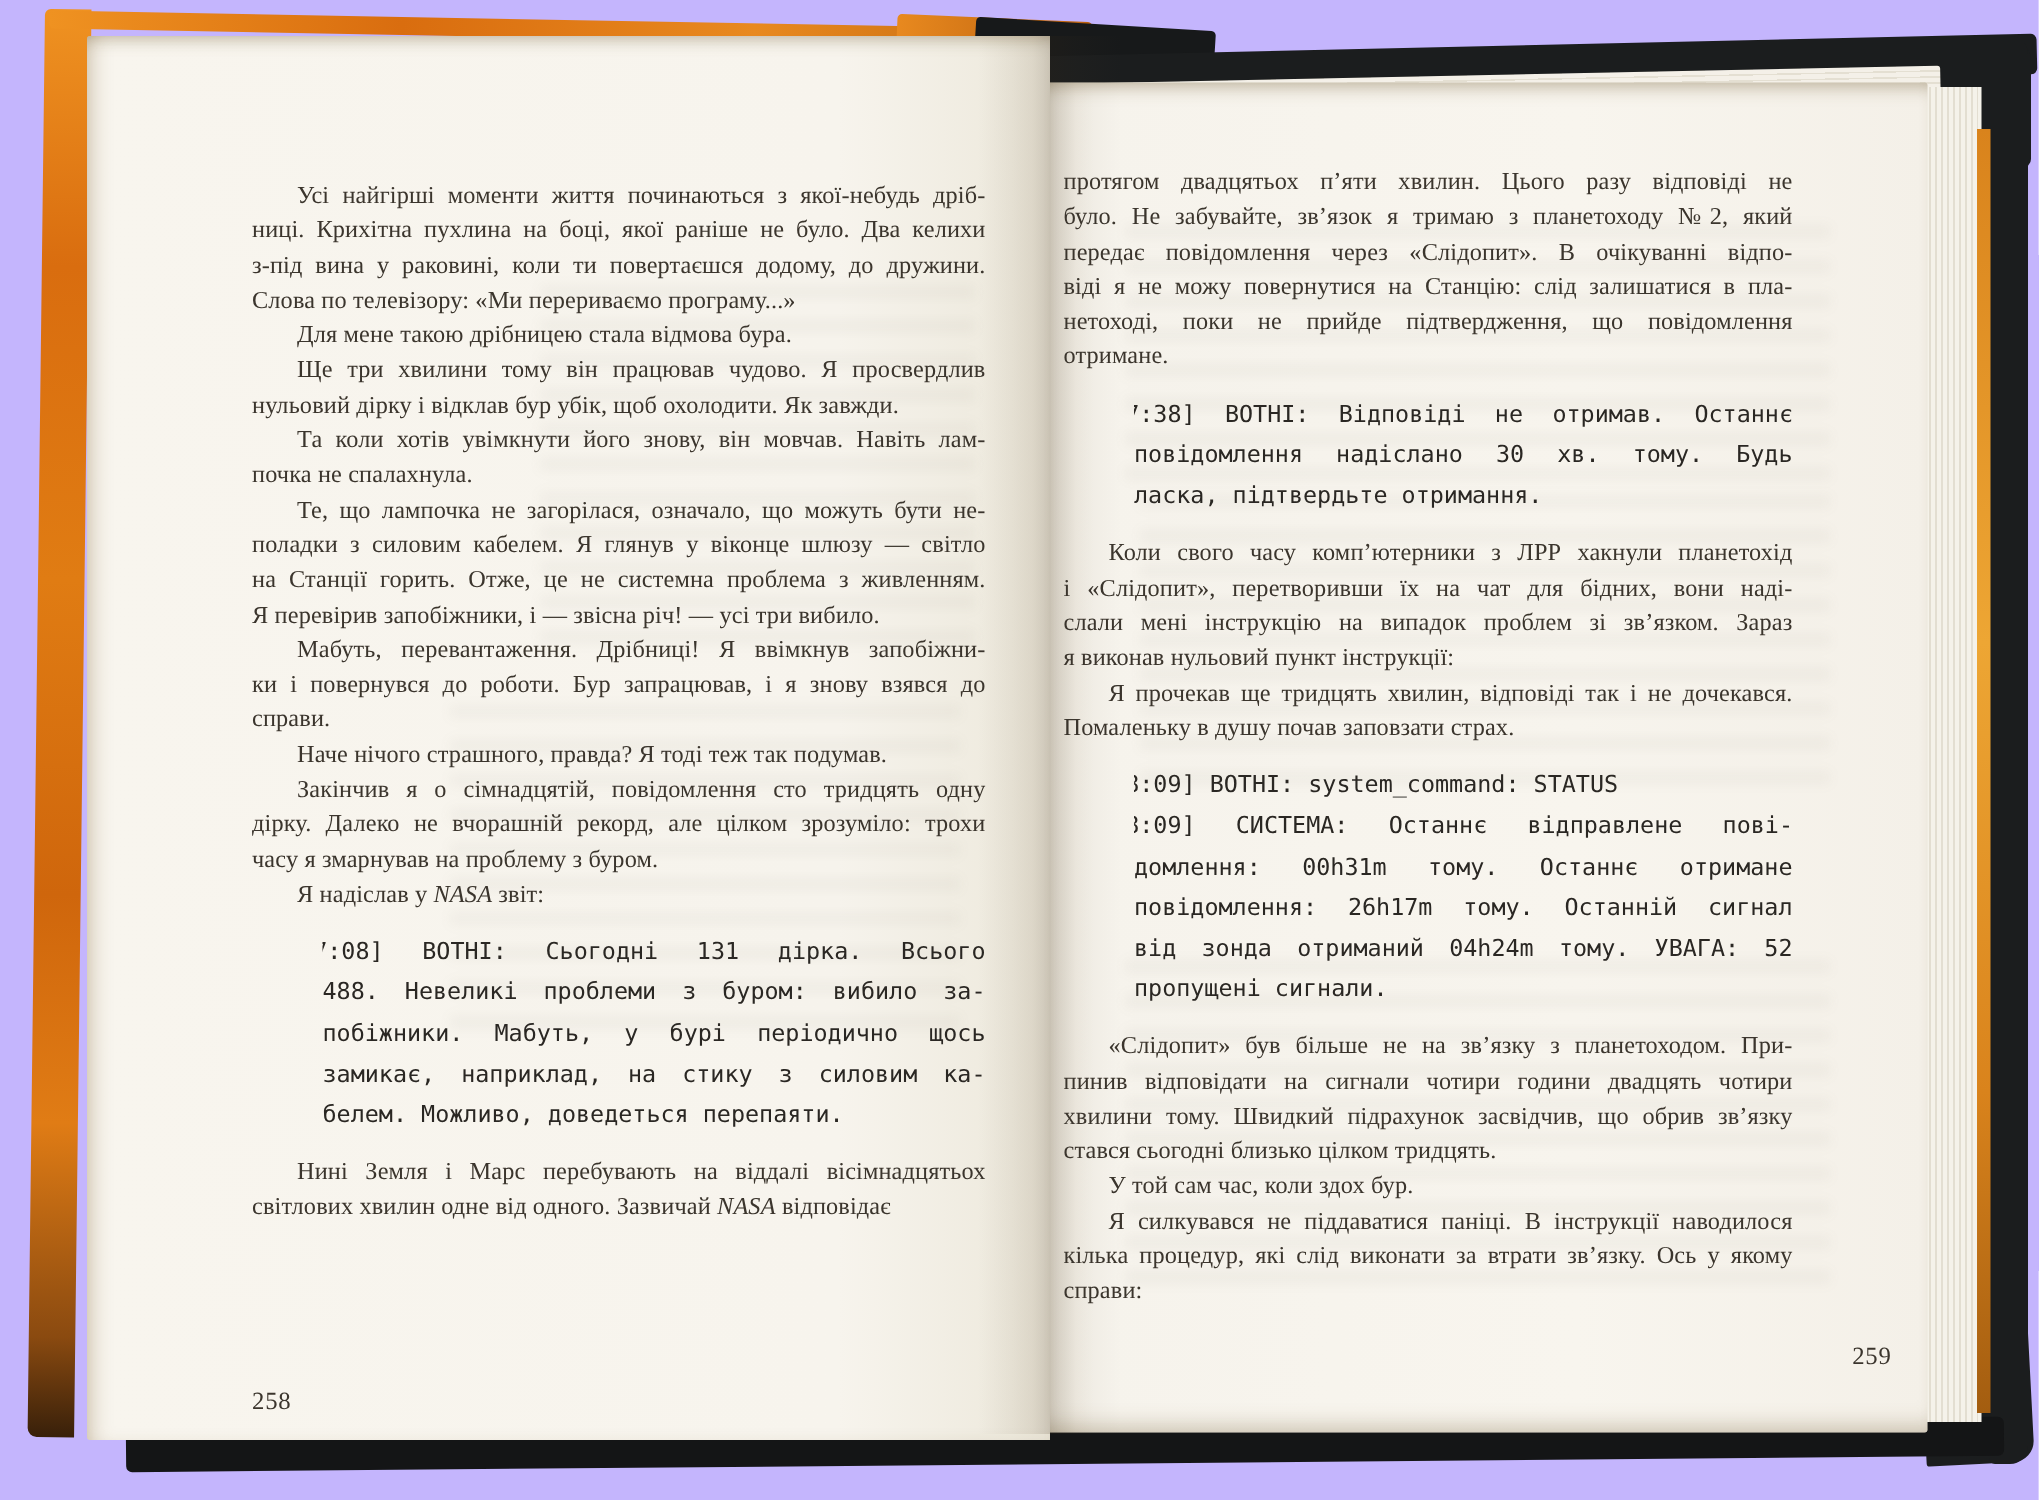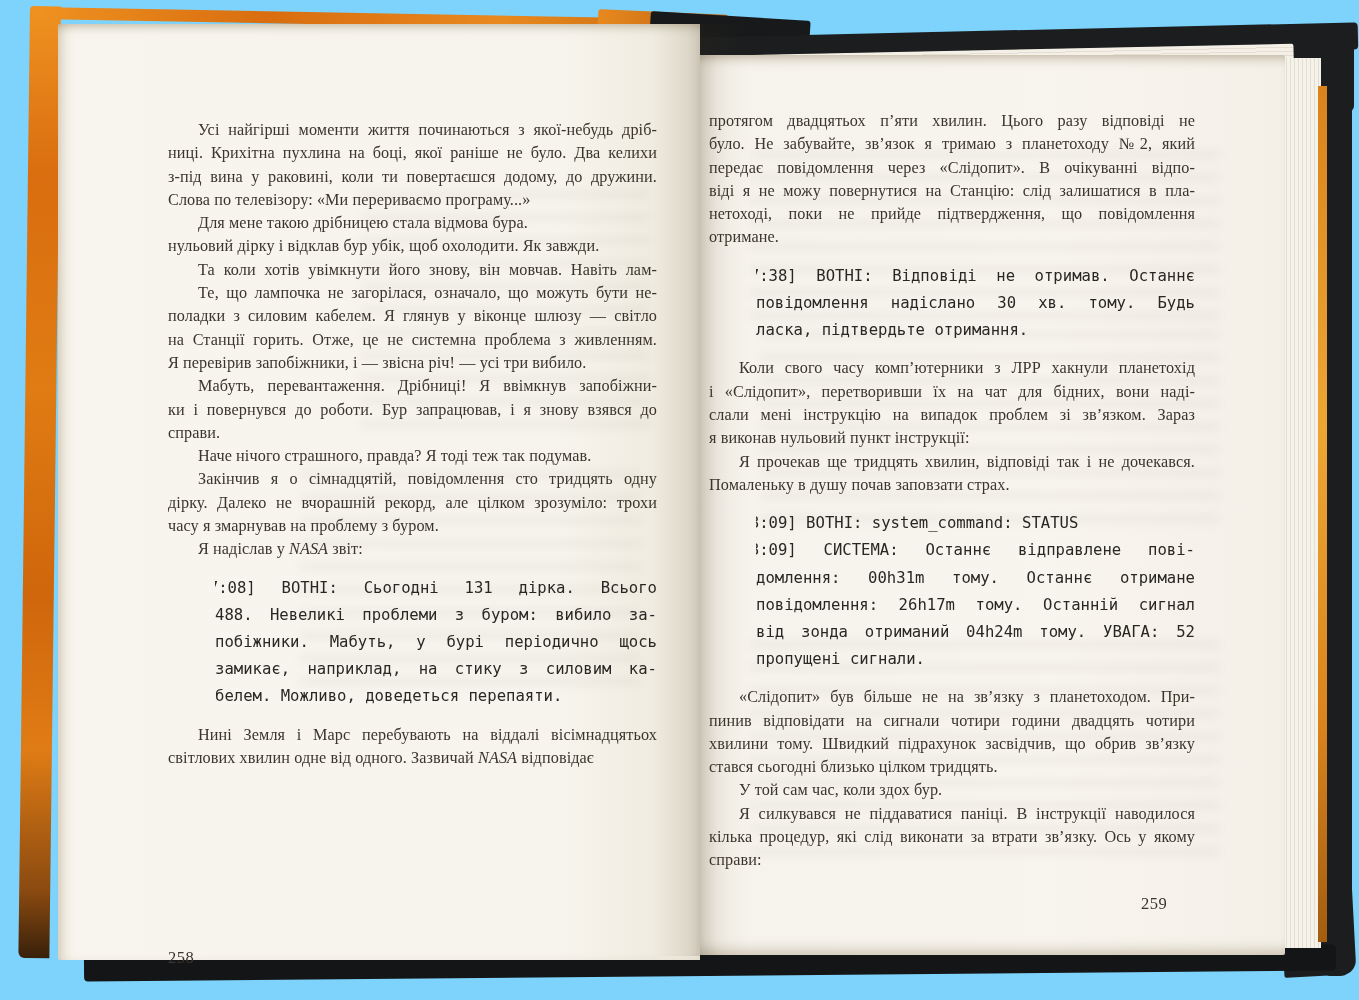--- a/index.html
+++ b/index.html
@@ -1,17 +1,17 @@
 <!DOCTYPE html>
 <html><head>
 <meta charset="utf-8">
 <style>
   html,body{margin:0;padding:0;}
   body{background:#ffffff;font-family:"Liberation Serif",serif;}
-  #stage{position:relative;width:1359px;height:1000px;margin:0 auto;background:#7dd3fc;overflow:hidden;}
+  #stage{position:relative;width:1359px;height:1000px;margin:0 auto;background:#c4b5fd;overflow:hidden;}
 
   
   .cover-orange-left{position:absolute;left:30px;top:6px;width:31px;height:952px;
     background:linear-gradient(to bottom,#ef9221 0%,#d96d0f 18%,#e07c13 40%,#cf660c 62%,#e07c15 78%,#8a4a10 93%,#38200a 100%);
     transform:rotate(0.7deg);transform-origin:top left;border-radius:4px 0 0 6px;}
   .cover-orange-top{position:absolute;left:33px;top:7px;width:672px;height:12px;
     background:linear-gradient(to right,#ef9221,#d96d0f 35%,#e8891f 70%,#c56a10);
     transform:rotate(1.05deg);transform-origin:top left;border-radius:3px;}
   .gutter-black-tab{position:absolute;left:650px;top:16px;width:160px;height:26px;background:#17191a;transform:rotate(3.5deg);border-radius:3px;}
   .gutter-orange-tab{position:absolute;left:598px;top:12px;width:130px;height:18px;
@@ -50,22 +50,22 @@
   .col{position:absolute;color:#3b352d;}
   .col-left{left:168px;top:119px;width:489px;}
   .col-right{left:709px;top:110px;width:486px;}
   .line{font-size:16.2px;line-height:23.3px;height:23.3px;overflow:hidden;text-align:justify;text-align-last:left;letter-spacing:.1px;}
   .line.just{text-align-last:justify;}
   .para .line.indent{text-indent:30px;}
   .block.log{font-family:"DejaVu Sans Mono",monospace;color:#2a2723;margin:13px 0;padding-left:47px;}
   .block.log .line{font-size:15.6px;line-height:27.2px;height:27.2px;letter-spacing:0;}
   .block.log .line.log-first{text-indent:-25px;}
   .page-num{position:absolute;font-size:16.5px;color:#3b352d;letter-spacing:.5px;}
-  .page-num-left{left:168px;top:948px;}
-  .page-num-right{left:1141px;top:894px;width:86px;}
+  .page-num-left{left:168px;top:924px;}
+  .page-num-right{left:1175px;top:894px;width:86px;text-align:right;}
   i{font-style:italic;}
 </style>
 </head>
 <body>
 
 <div id="stage">
 
   <div class="cover-orange-left"></div>
   <div class="cover-orange-top"></div>
   <div class="gutter-orange-tab"></div>
@@ -93,24 +93,26 @@
       <div class="block para">
         <div class="line indent just">Усі найгірші моменти життя починаються з якої-небудь дріб-</div>
         <div class="line just">ниці. Крихітна пухлина на боці, якої раніше не було. Два келихи</div>
         <div class="line just">з-під вина у раковині, коли ти повертаєшся додому, до дружини.</div>
         <div class="line">Слова по телевізору: «Ми перериваємо програму...»</div>
       </div>
       <div class="block para">
         <div class="line indent">Для мене такою дрібницею стала відмова бура.</div>
       </div>
       <div class="block para">
+        <div class="line indent just">Ще три хвилини тому він працював чудово. Я просвердлив</div>
         <div class="line">нульовий дірку і відклав бур убік, щоб охолодити. Як завжди.</div>
       </div>
       <div class="block para">
         <div class="line indent just">Та коли хотів увімкнути його знову, він мовчав. Навіть лам-</div>
+        <div class="line">почка не спалахнула.</div>
       </div>
       <div class="block para">
         <div class="line indent just">Те, що лампочка не загорілася, означало, що можуть бути не-</div>
         <div class="line just">поладки з силовим кабелем. Я глянув у віконце шлюзу — світло</div>
         <div class="line just">на Станції горить. Отже, це не системна проблема з живленням.</div>
         <div class="line">Я перевірив запобіжники, і — звісна річ! — усі три вибило.</div>
       </div>
       <div class="block para">
         <div class="line indent just">Мабуть, перевантаження. Дрібниці! Я ввімкнув запобіжни-</div>
         <div class="line just">ки і повернувся до роботи. Бур запрацював, і я знову взявся до</div>

